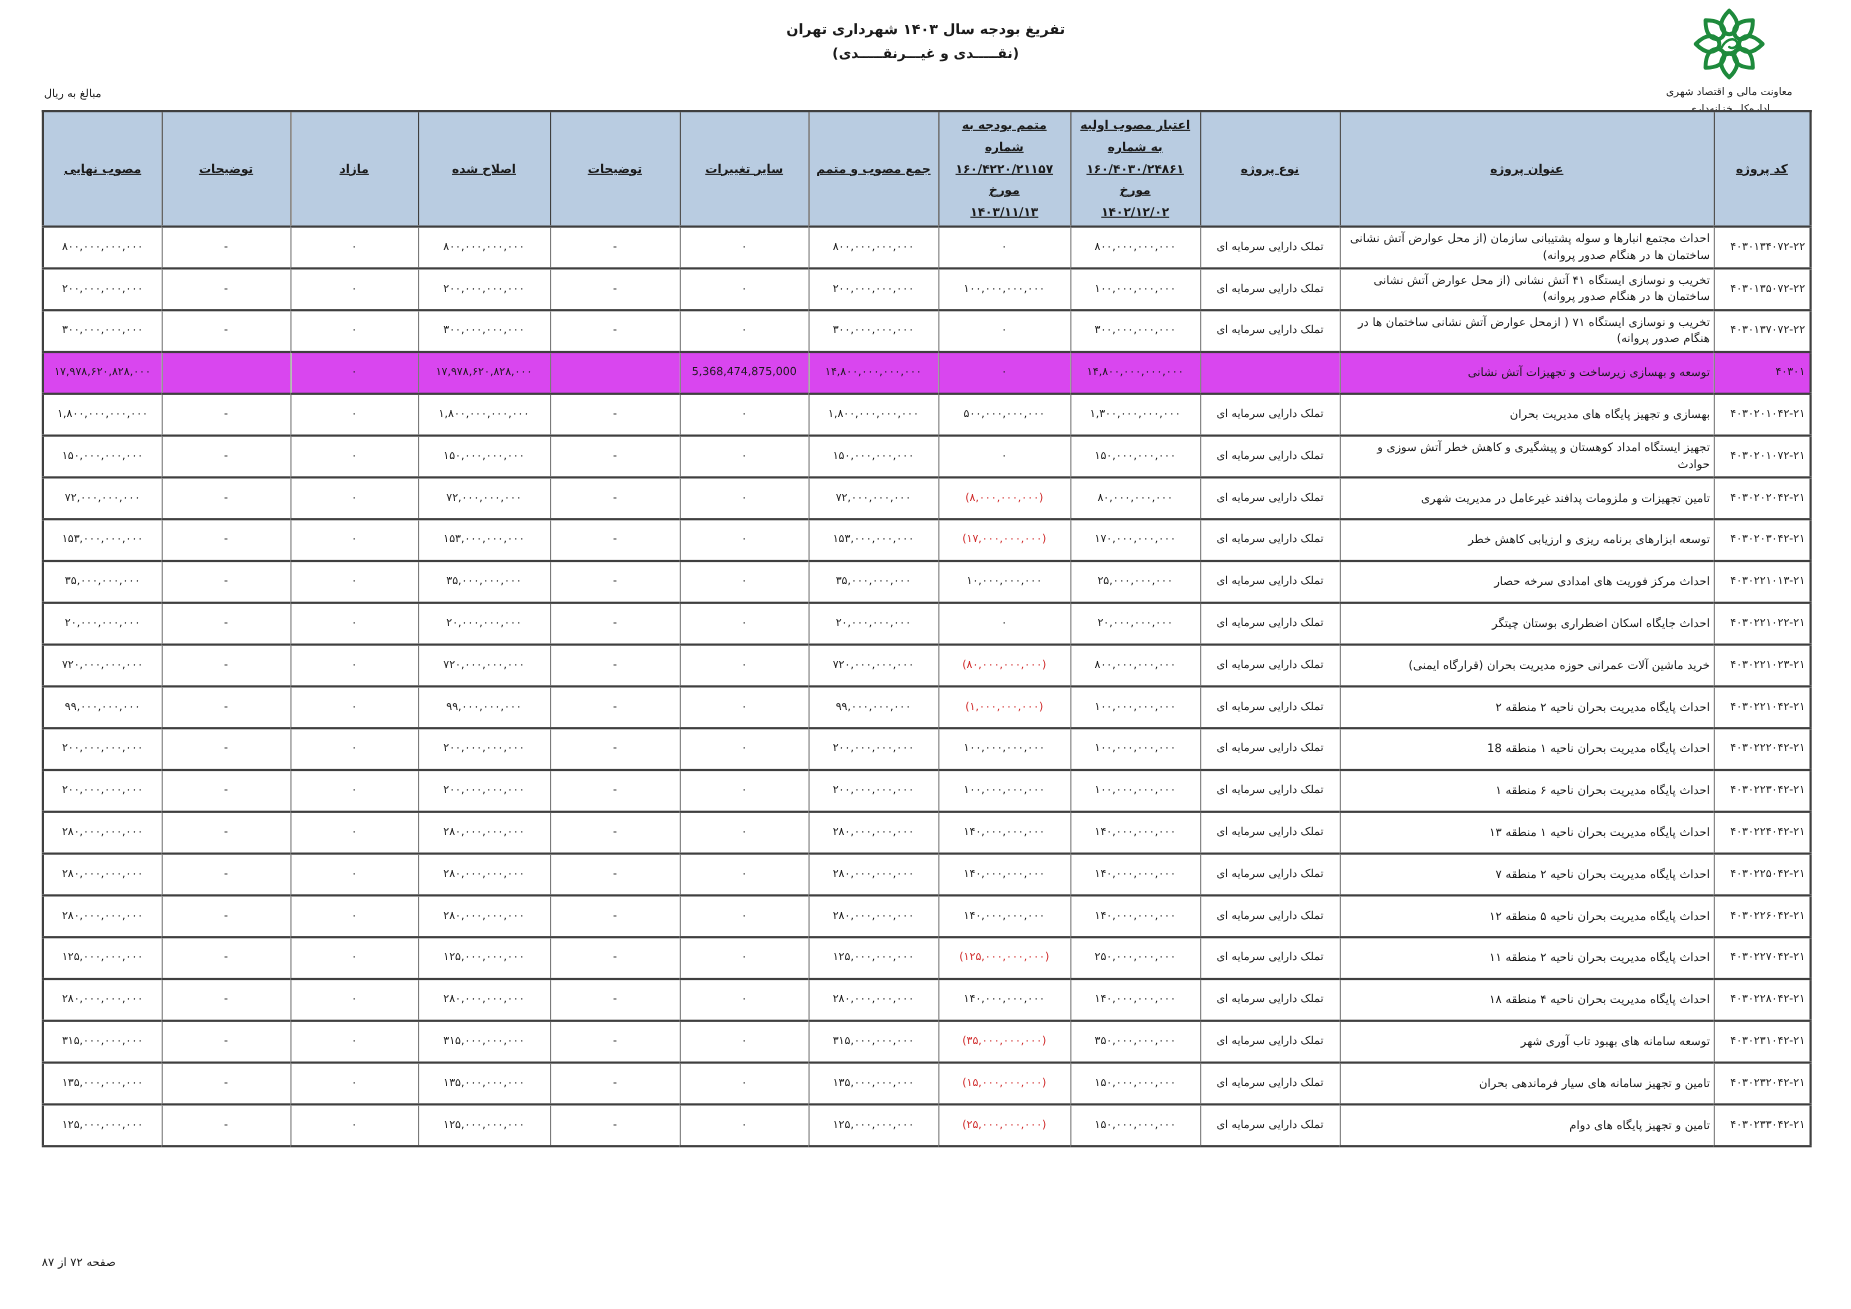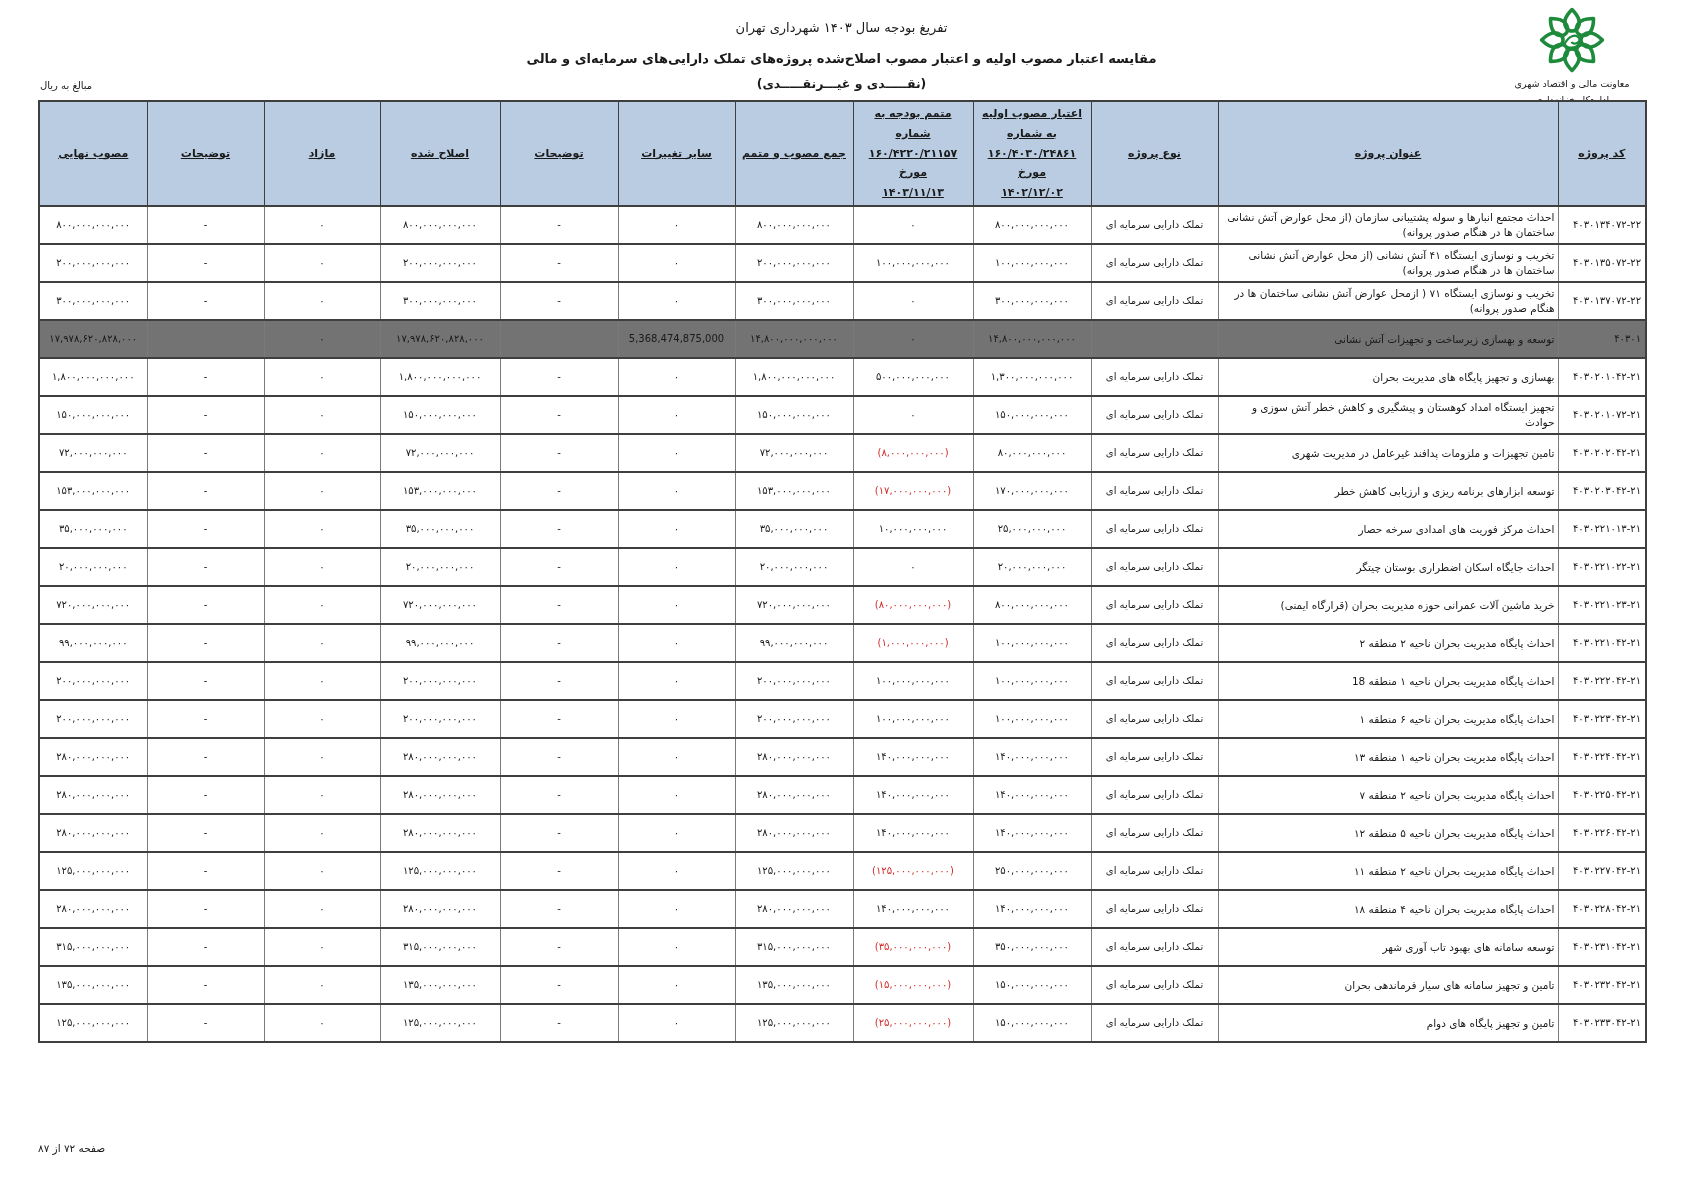--- a/index.html
+++ b/index.html
@@ -2,21 +2,21 @@
 <html lang="fa"><head>
 <meta charset="utf-8">
 <style>
   * { margin:0; padding:0; box-sizing:border-box; }
   html,body { background:#ffffff; }
   body { font-family:"DejaVu Sans", sans-serif; color:#1a1a1a; }
   .page { position:relative; width:1683px; height:1190px; background:#fff; overflow:hidden; }
 
   
   .titles { position:absolute; top:20px; left:0; width:1683px; text-align:center; }
-  .titles .t1 { font-size:13px; font-weight:normal; margin-bottom:16px; }
+  .titles .t1 { font-size:13px; font-weight:bold; margin-bottom:6px; }
   .titles .t2 { font-size:13px; font-weight:bold; margin-bottom:10px; }
   .titles .t3 { font-size:12.5px; font-weight:bold; }
 
   
   .logo-block { position:absolute; top:6px; right:31px; width:160px; text-align:center; }
   .logo-block svg { display:block; margin:0 auto 2px auto; }
   .logo-cap { font-size:9.5px; color:#222; line-height:1.65; }
 
   
   .rial-note { position:absolute; top:80px; left:40px; font-size:10px; }
@@ -32,31 +32,30 @@
   }
   table.budget { border:2px solid #3f3f3f; }
   table.budget thead th {
     background:#b9cce1; font-size:11px; font-weight:bold; height:97px;
     white-space:pre-line; line-height:1.8; padding:2px 3px;
     border:1px solid #3f3f3f; border-bottom:2px solid #3f3f3f;text-decoration:underline;
   }
   table.budget tbody td { font-size:10px; padding:2px 4px; height:38px; line-height:1.4; }
   table.budget tbody td.title-cell { text-align:right; font-size:10.5px; padding:2px 3px; }
   table.budget tbody td.code-cell { font-size:10px; white-space:nowrap;text-align:right; }
-  table.budget tbody tr.highlight td { background:#737373; }
+  table.budget tbody tr.highlight td { background:#d946ef; }
   table.budget tbody td.neg { color:#d02b2b;margin-left:32px; }
 </style>
 </head>
 <body>
 
 <div class="page">
 
   <div class="titles" dir="rtl">
     <div class="t1">تفریغ بودجه سال ۱۴۰۳ شهرداری تهران</div>
-    <div class="t2">مقایسه اعتبار مصوب اولیه و اعتبار مصوب اصلاح‌شده پروژه‌های تملک دارایی‌های سرمایه‌ای و مالی</div>
     <div class="t3">(نقـــــدی و غیـــرنقـــــدی)</div>
   </div>
 
   <div class="logo-block">
     <svg width="74" height="68" viewBox="-40 -38 80 76">
       <g fill="none" stroke="#1e8a3c" stroke-width="4" stroke-linejoin="round">
         <g id="p">
           <path d="M0,-34 C7,-27 11,-20 6,-13 C3,-9 -3,-9 -6,-13 C-11,-20 -7,-27 0,-34 Z"></path>
         </g>
         <g transform="rotate(45)">

